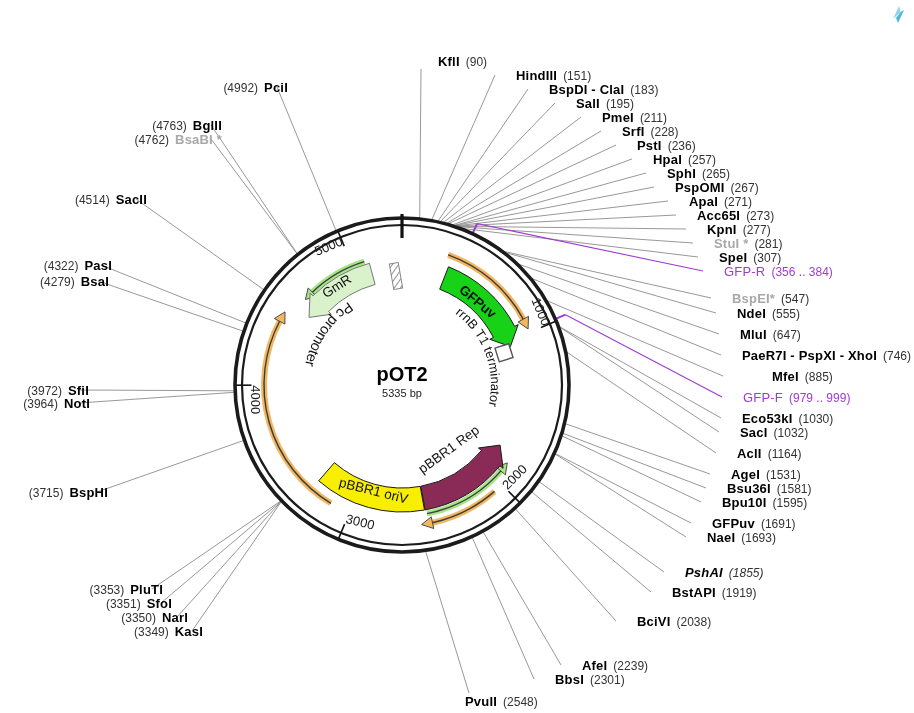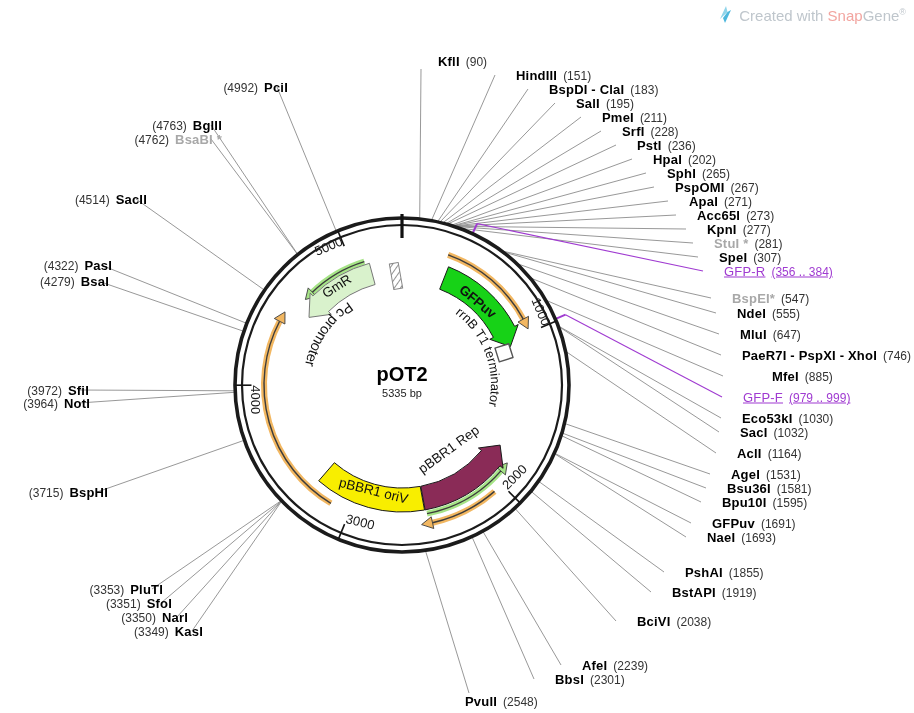--- a/index.html
+++ b/index.html
@@ -8,21 +8,21 @@
     font-family:"Liberation Sans",sans-serif;overflow:hidden;
   }
   #map-svg{position:absolute;left:0;top:0;width:914px;height:713px;
     font-family:"Liberation Sans",sans-serif;}
   #labels{position:absolute;left:16px;top:0;width:914px;height:701px;pointer-events:none;}
   .site{position:absolute;transform:translateY(-50%);white-space:nowrap;font-size:13px;color:#000;}
   .site .nm{font-weight:bold;letter-spacing:.2px;}
   .site .ps{font-weight:400;font-size:12px;color:#333;margin-left:6px;}
   .site.left .ps{margin-left:0;margin-right:6px;}
   .site.gray .nm{color:#a8a8a8;}
-  .site.purple .nm,.site.purple .ps{color:#A03BD1;font-weight:400;text-decoration:underline;}
+  .site.purple .nm,.site.purple .ps{color:#A03BD1;font-weight:400;}
   .center-title{position:absolute;left:402px;top:362px;transform:translateX(-50%);
     text-align:center;line-height:1.25;}
   .center-title .t1{font-size:20px;font-weight:bold;color:#000;}
   .center-title .t2{font-size:11px;color:#222;}
   .credit{position:absolute;top:6px;right:8px;font-size:15px;color:#bfc6cc;
     display:flex;align-items:center;gap:6px;}
   .credit .c2{color:#f2a5a0;}
   .credit sup{font-size:9px;color:#bfc6cc;}
   .credit-icon{width:14px;height:18px;}
 </style>
@@ -147,21 +147,21 @@
     </g>
   </svg>
 <div id="labels">
     <div class="site" style="left: 422px; top: 61px;"><span class="nm">KflI</span><span class="ps">(90)</span></div>
     <div class="site" style="left: 500px; top: 75px;"><span class="nm">HindIII</span><span class="ps">(151)</span></div>
     <div class="site" style="left: 533px; top: 89px;"><span class="nm">BspDI - ClaI</span><span class="ps">(183)</span></div>
     <div class="site" style="left: 560px; top: 103px; text-align: center;"><span class="nm">SalI</span><span class="ps">(195)</span></div>
     <div class="site" style="left: 586px; top: 117px;"><span class="nm">PmeI</span><span class="ps">(211)</span></div>
     <div class="site" style="left: 606px; top: 131px;"><span class="nm">SrfI</span><span class="ps">(228)</span></div>
     <div class="site" style="left: 621px; top: 145px;"><span class="nm">PstI</span><span class="ps">(236)</span></div>
-    <div class="site" style="left: 637px; top: 159px;"><span class="nm">HpaI</span><span class="ps">(202)</span></div>
+    <div class="site" style="left: 637px; top: 159px;"><span class="nm">HpaI</span><span class="ps">(257)</span></div>
     <div class="site" style="left: 651px; top: 173px;"><span class="nm">SphI</span><span class="ps">(265)</span></div>
     <div class="site" style="left: 659px; top: 187px;"><span class="nm">PspOMI</span><span class="ps">(267)</span></div>
     <div class="site" style="left: 673px; top: 201px;"><span class="nm">ApaI</span><span class="ps">(271)</span></div>
     <div class="site" style="left: 681px; top: 215px;"><span class="nm">Acc65I</span><span class="ps">(273)</span></div>
     <div class="site" style="left: 691px; top: 229px;"><span class="nm">KpnI</span><span class="ps">(277)</span></div>
     <div class="site gray" style="left: 698px; top: 243px;"><span class="nm">StuI *</span><span class="ps">(281)</span></div>
     <div class="site" style="left: 703px; top: 257px;"><span class="nm">SpeI</span><span class="ps">(307)</span></div>
     <div class="site purple" style="left: 708px; top: 271px;"><span class="nm">GFP-R</span><span class="ps">(356 .. 384)</span></div>
     <div class="site gray" style="left: 716px; top: 298px;"><span class="nm">BspEI*</span><span class="ps">(547)</span></div>
     <div class="site" style="left: 721px; top: 313px;"><span class="nm">NdeI</span><span class="ps">(555)</span></div>
@@ -170,21 +170,21 @@
     <div class="site" style="left: 728px; top: 376px; padding-left: 28px;"><span class="nm">MfeI</span><span class="ps">(885)</span></div>
     <div class="site purple" style="left: 727px; top: 397px;"><span class="nm">GFP-F</span><span class="ps">(979 .. 999)</span></div>
     <div class="site" style="left: 726px; top: 418px;"><span class="nm">Eco53kI</span><span class="ps">(1030)</span></div>
     <div class="site" style="left: 724px; top: 432px;"><span class="nm">SacI</span><span class="ps">(1032)</span></div>
     <div class="site" style="left: 721px; top: 453px;"><span class="nm">AclI</span><span class="ps">(1164)</span></div>
     <div class="site" style="left: 715px; top: 474px;"><span class="nm">AgeI</span><span class="ps">(1531)</span></div>
     <div class="site" style="left: 711px; top: 488px;"><span class="nm">Bsu36I</span><span class="ps">(1581)</span></div>
     <div class="site" style="left: 706px; top: 502px;"><span class="nm">Bpu10I</span><span class="ps">(1595)</span></div>
     <div class="site" style="left: 696px; top: 523px;"><span class="nm">GFPuv</span><span class="ps">(1691)</span></div>
     <div class="site" style="left: 691px; top: 537px;"><span class="nm">NaeI</span><span class="ps">(1693)</span></div>
-    <div class="site" style="left: 669px; top: 572px;"><span class="nm">PshAI</span><span class="ps">(1855)</span></div>
+    <div class="site" style="left: 669px; top: 572px; font-style: italic;"><span class="nm">PshAI</span><span class="ps">(1855)</span></div>
     <div class="site" style="left: 656px; top: 592px;"><span class="nm">BstAPI</span><span class="ps">(1919)</span></div>
     <div class="site" style="left: 621px; top: 621px;"><span class="nm">BciVI</span><span class="ps">(2038)</span></div>
     <div class="site" style="left: 566px; top: 665px;"><span class="nm">AfeI</span><span class="ps">(2239)</span></div>
     <div class="site" style="left: 539px; top: 679px;"><span class="nm">BbsI</span><span class="ps">(2301)</span></div>
     <div class="site" style="left: 449px; top: 701px;"><span class="nm">PvuII</span><span class="ps">(2548)</span></div>
     <div class="site left" style="right: 642px; top: 87px;"><span class="ps">(4992)</span><span class="nm">PciI</span></div>
     <div class="site left" style="right: 708px; top: 125px;"><span class="ps">(4763)</span><span class="nm">BglII</span></div>
     <div class="site left gray" style="right: 708px; top: 139px;"><span class="ps">(4762)</span><span class="nm">BsaBI *</span></div>
     <div class="site left" style="right: 783px; top: 199px;"><span class="ps">(4514)</span><span class="nm">SacII</span></div>
     <div class="site left" style="right: 818px; top: 265px;"><span class="ps">(4322)</span><span class="nm">PasI</span></div>
@@ -201,16 +201,13 @@
 <div class="center-title">
   <div class="t1">pOT2</div>
   <div class="t2">5335 bp</div>
 </div>
 
 <div class="credit">
   <svg class="credit-icon" viewBox="0 0 14 18">
     <polygon points="1,13 7,0 8.5,6" fill="#8fd4ea"></polygon>
     <polygon points="8.5,6 12,4 6,17 4,12" fill="#4db7dd"></polygon>
   </svg>
-  <span>
-    <span class="c1">Created with </span><span class="c2">Snap</span><span class="c1">Gene</span><sup>®</sup>
-  </span>
 </div>
 
 </body></html>

